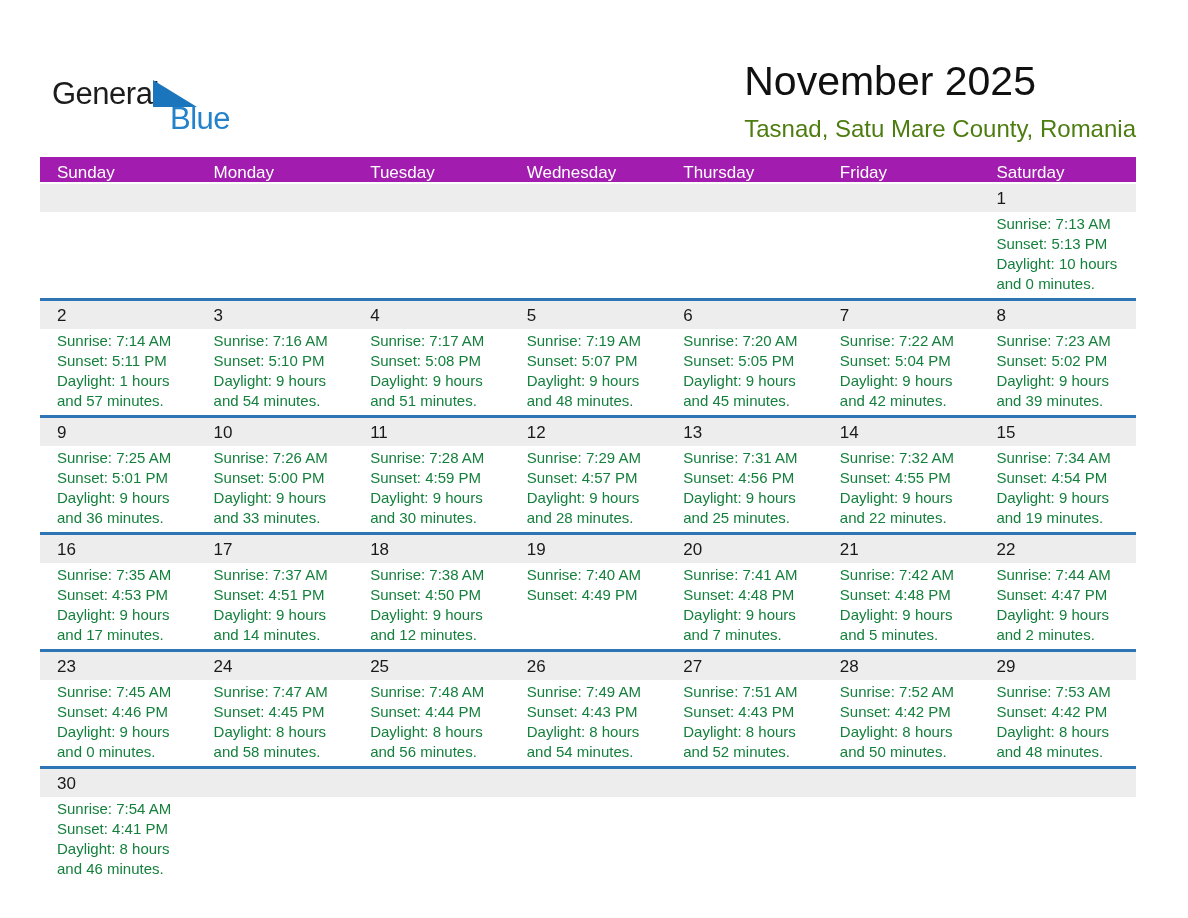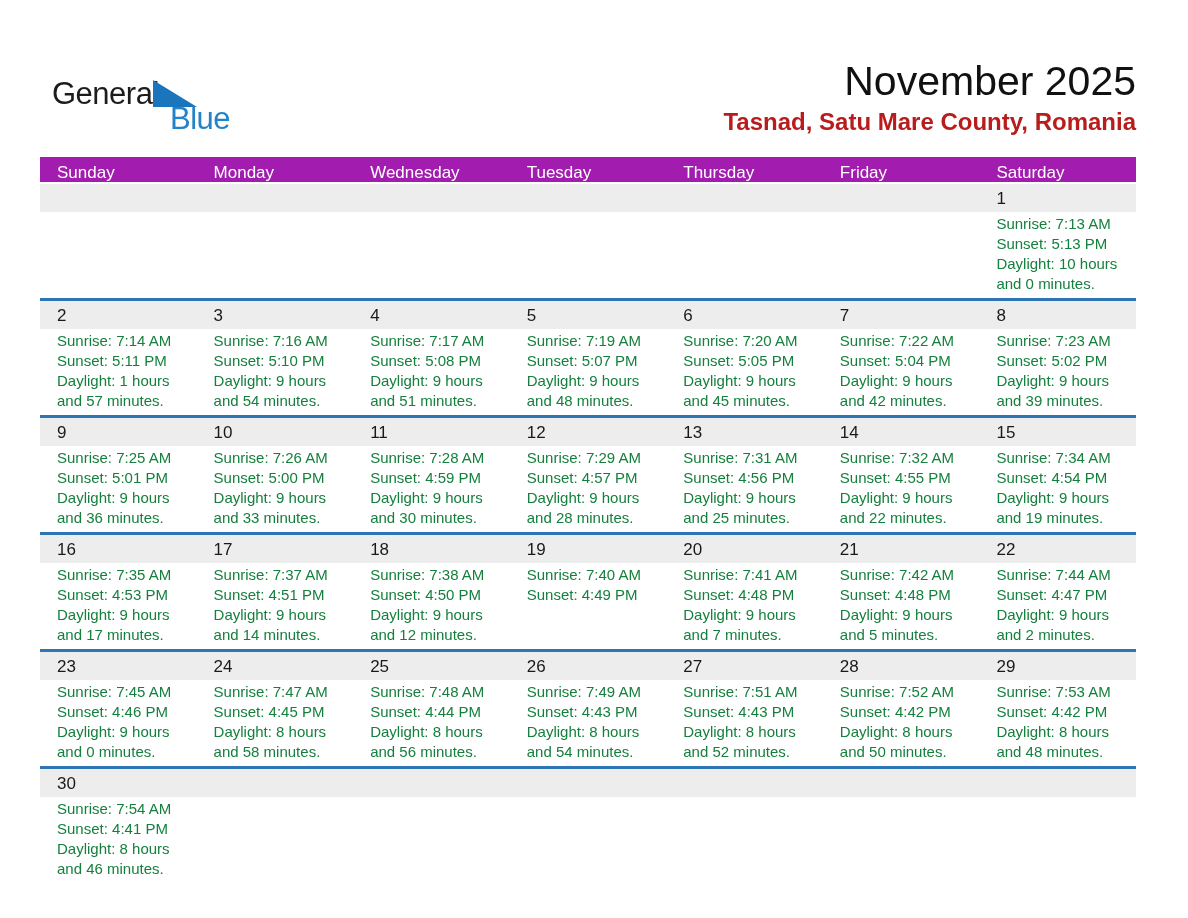--- a/index.html
+++ b/index.html
@@ -5,23 +5,23 @@
   html,body{margin:0;padding:0;background:#ffffff;}
   body{width:1188px;height:918px;font-family:"Liberation Sans", sans-serif;color:#1a1a1a;position:relative;overflow:hidden;}
 
   
   .logo{position:absolute;left:52px;top:78px;width:230px;height:62px;}
   .logo-general{position:absolute;left:0;top:0;font-size:31px;line-height:31px;color:#1c1c1c;letter-spacing:-0.5px;}
   .logo-triangle{position:absolute;left:101px;top:2px;width:44px;height:27px;background:#1b75bc;
     clip-path:polygon(0 0,100% 100%,0 100%);}
   .logo-blue{position:absolute;left:82px;top:25px;font-size:31px;line-height:31px;color:#2382c9;letter-spacing:-0.5px;margin-left:36px;}
 
-  .titleblock{position:absolute;right:52px;top:58px;text-align:right;}
+  .titleblock{position:absolute;right:52px;top:58px;text-align:left;}
   .page-title{font-size:41px;line-height:46px;font-weight:400;color:#111;}
-  .page-subtitle{font-size:24px;line-height:28px;margin-top:4px;font-weight:700;color:#b91c1c;}
+  .page-subtitle{font-size:24px;line-height:28px;margin-top:11px;font-weight:400;color:#4d7c0f;}
 
   
   .calendar{position:absolute;left:40px;top:157px;width:1096px;}
   .cal-head{display:grid;grid-template-columns:repeat(7,1fr);background:#a21caf;height:25px;}
   .cal-head .wd{color:#ffffff;font-size:17px;line-height:31px;padding-left:17px;font-weight:400;
     white-space:nowrap;overflow:hidden;}
 
   .cal-body{margin-top:2px;}
   .week{display:grid;grid-template-columns:repeat(7,1fr);}
   .week + .week{border-top:3px solid #2e75b6;}
@@ -41,22 +41,22 @@
 
 <div class="titleblock">
   <div class="page-title">November 2025</div>
   <div class="page-subtitle">Tasnad, Satu Mare County, Romania</div>
 </div>
 
 <div class="calendar">
   <div class="cal-head">
     <div class="wd">Sunday</div>
     <div class="wd">Monday</div>
+    <div class="wd">Tuesday</div>
     <div class="wd">Wednesday</div>
-    <div class="wd">Tuesday</div>
     <div class="wd">Thursday</div>
     <div class="wd">Friday</div>
     <div class="wd">Saturday</div>
   </div>
   <div class="cal-body">
       <div class="week">
         <div class="cell">
           <div class="band"></div>
           <div class="details"></div>
         </div>

